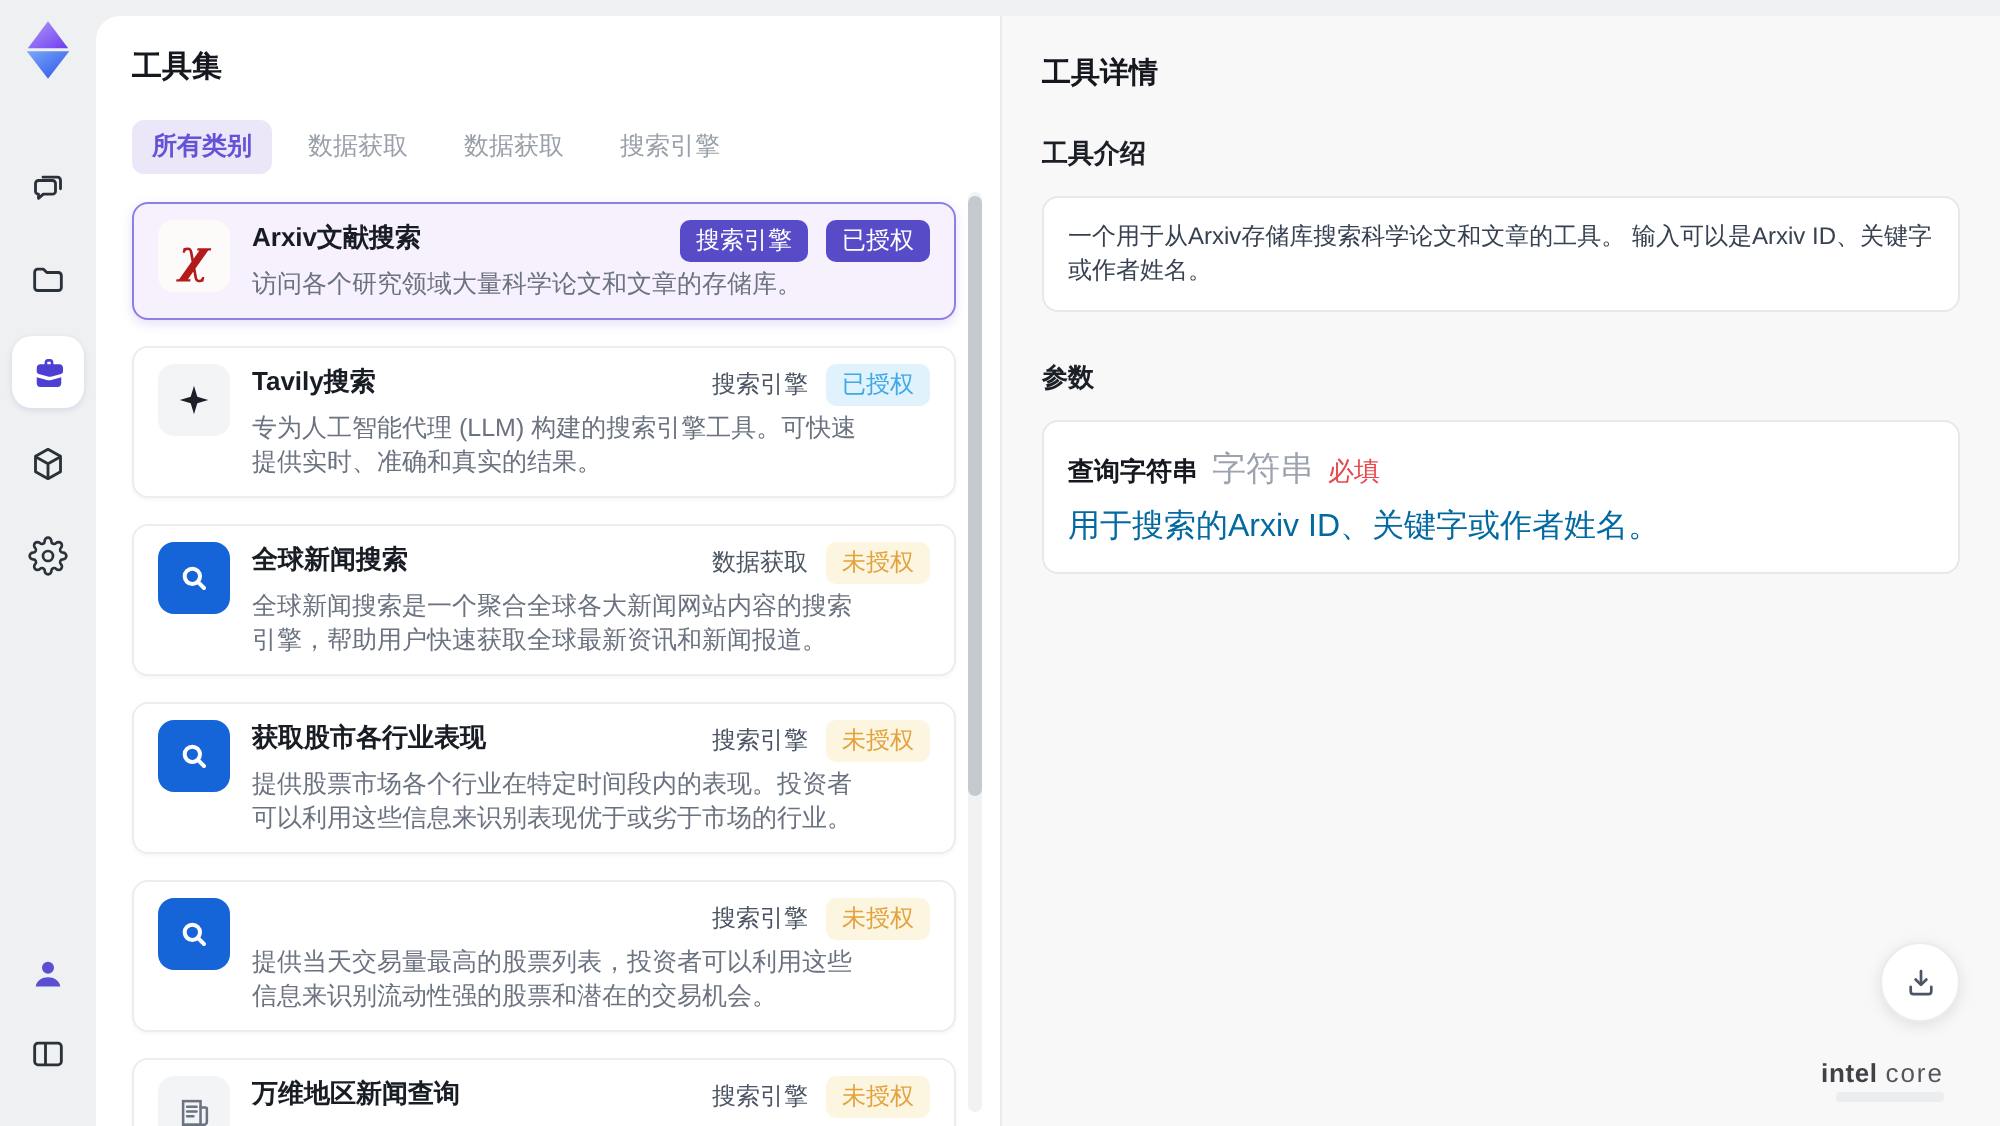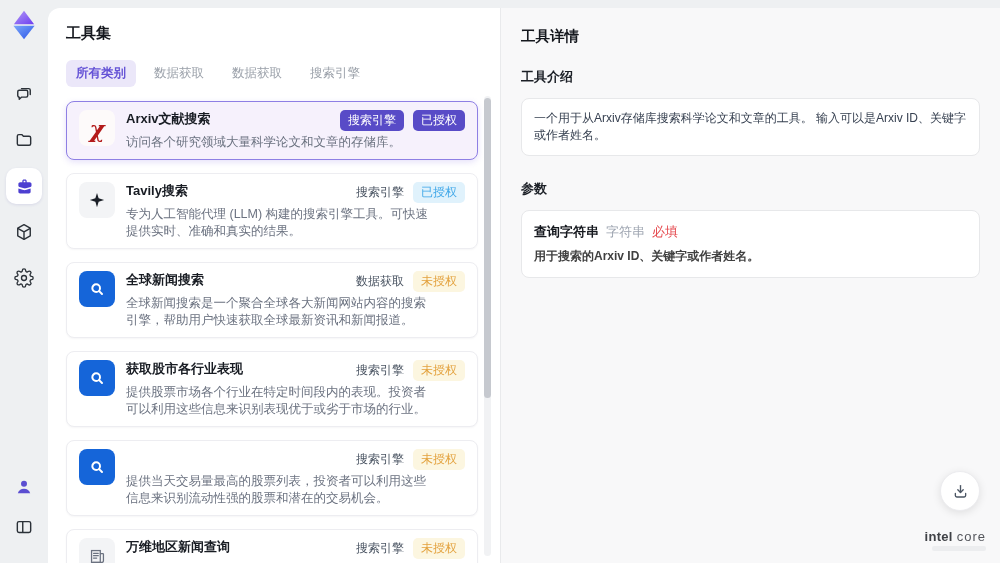--- a/index.html
+++ b/index.html
@@ -58,29 +58,29 @@
   
   .detail-panel { position:absolute; left:500px; top:8px; width:500px; height:555px;
                   background:#f8f8f9; border-left:1px solid #e9eaec; padding:19px 20px 0 20px; }
   .detail-title { font-size:14.5px; font-weight:bold; color:#15181e; margin-bottom:22px; }
   .section-head { font-size:13px; font-weight:bold; color:#1b1f26; margin-bottom:12px; }
   .intro-box { background:#ffffff; border:1px solid #e7e8ea; border-radius:8px;
                padding:11px 12px; font-size:12px; color:#374151; margin-bottom:24px; }
   .param-box { background:#ffffff; border:1px solid #e7e8ea; border-radius:8px; padding:12px; }
   .param-head { display:flex; align-items:baseline; gap:7px; margin-bottom:7px; }
   .param-name { font-size:13px; font-weight:bold; color:#15181e; }
-  .param-type { font-size:13px; color:#9ca3af; }
+  .param-type { font-size:17px; color:#9ca3af; }
   .param-required { font-size:13px; color:#e5484d; }
-  .param-desc { font-size:12px; color:#404040;font-weight:bold; }
+  .param-desc { font-size:16px; color:#0369a1; }
 
   
   .fab { position:absolute; right:20px; bottom:52px; width:40px; height:40px; border-radius:50%;
          background:#ffffff; border:1px solid #ececef; display:flex; align-items:center;
          justify-content:center; box-shadow:0 2px 8px rgba(0,0,0,.10); cursor:pointer; }
-  .intel { position:absolute; right:14px; bottom:12px; text-align:center; line-height:1; }
+  .intel { position:absolute; right:28px; bottom:12px; text-align:center; line-height:1; }
   .intel-row { font-size:13px; color:#3f4146; letter-spacing:.3px; }
   .intel-row b { font-weight:bold; }
   .intel-row span { font-weight:normal; color:#54565c; letter-spacing:1px; }
   .intel-under { margin-top:3px; height:5px; width:54px; margin-left:auto;
                  background:#e9eaec; border-radius:2px; opacity:.8; }
 </style>
 </head>
 <body>
 
 <div class="app">

